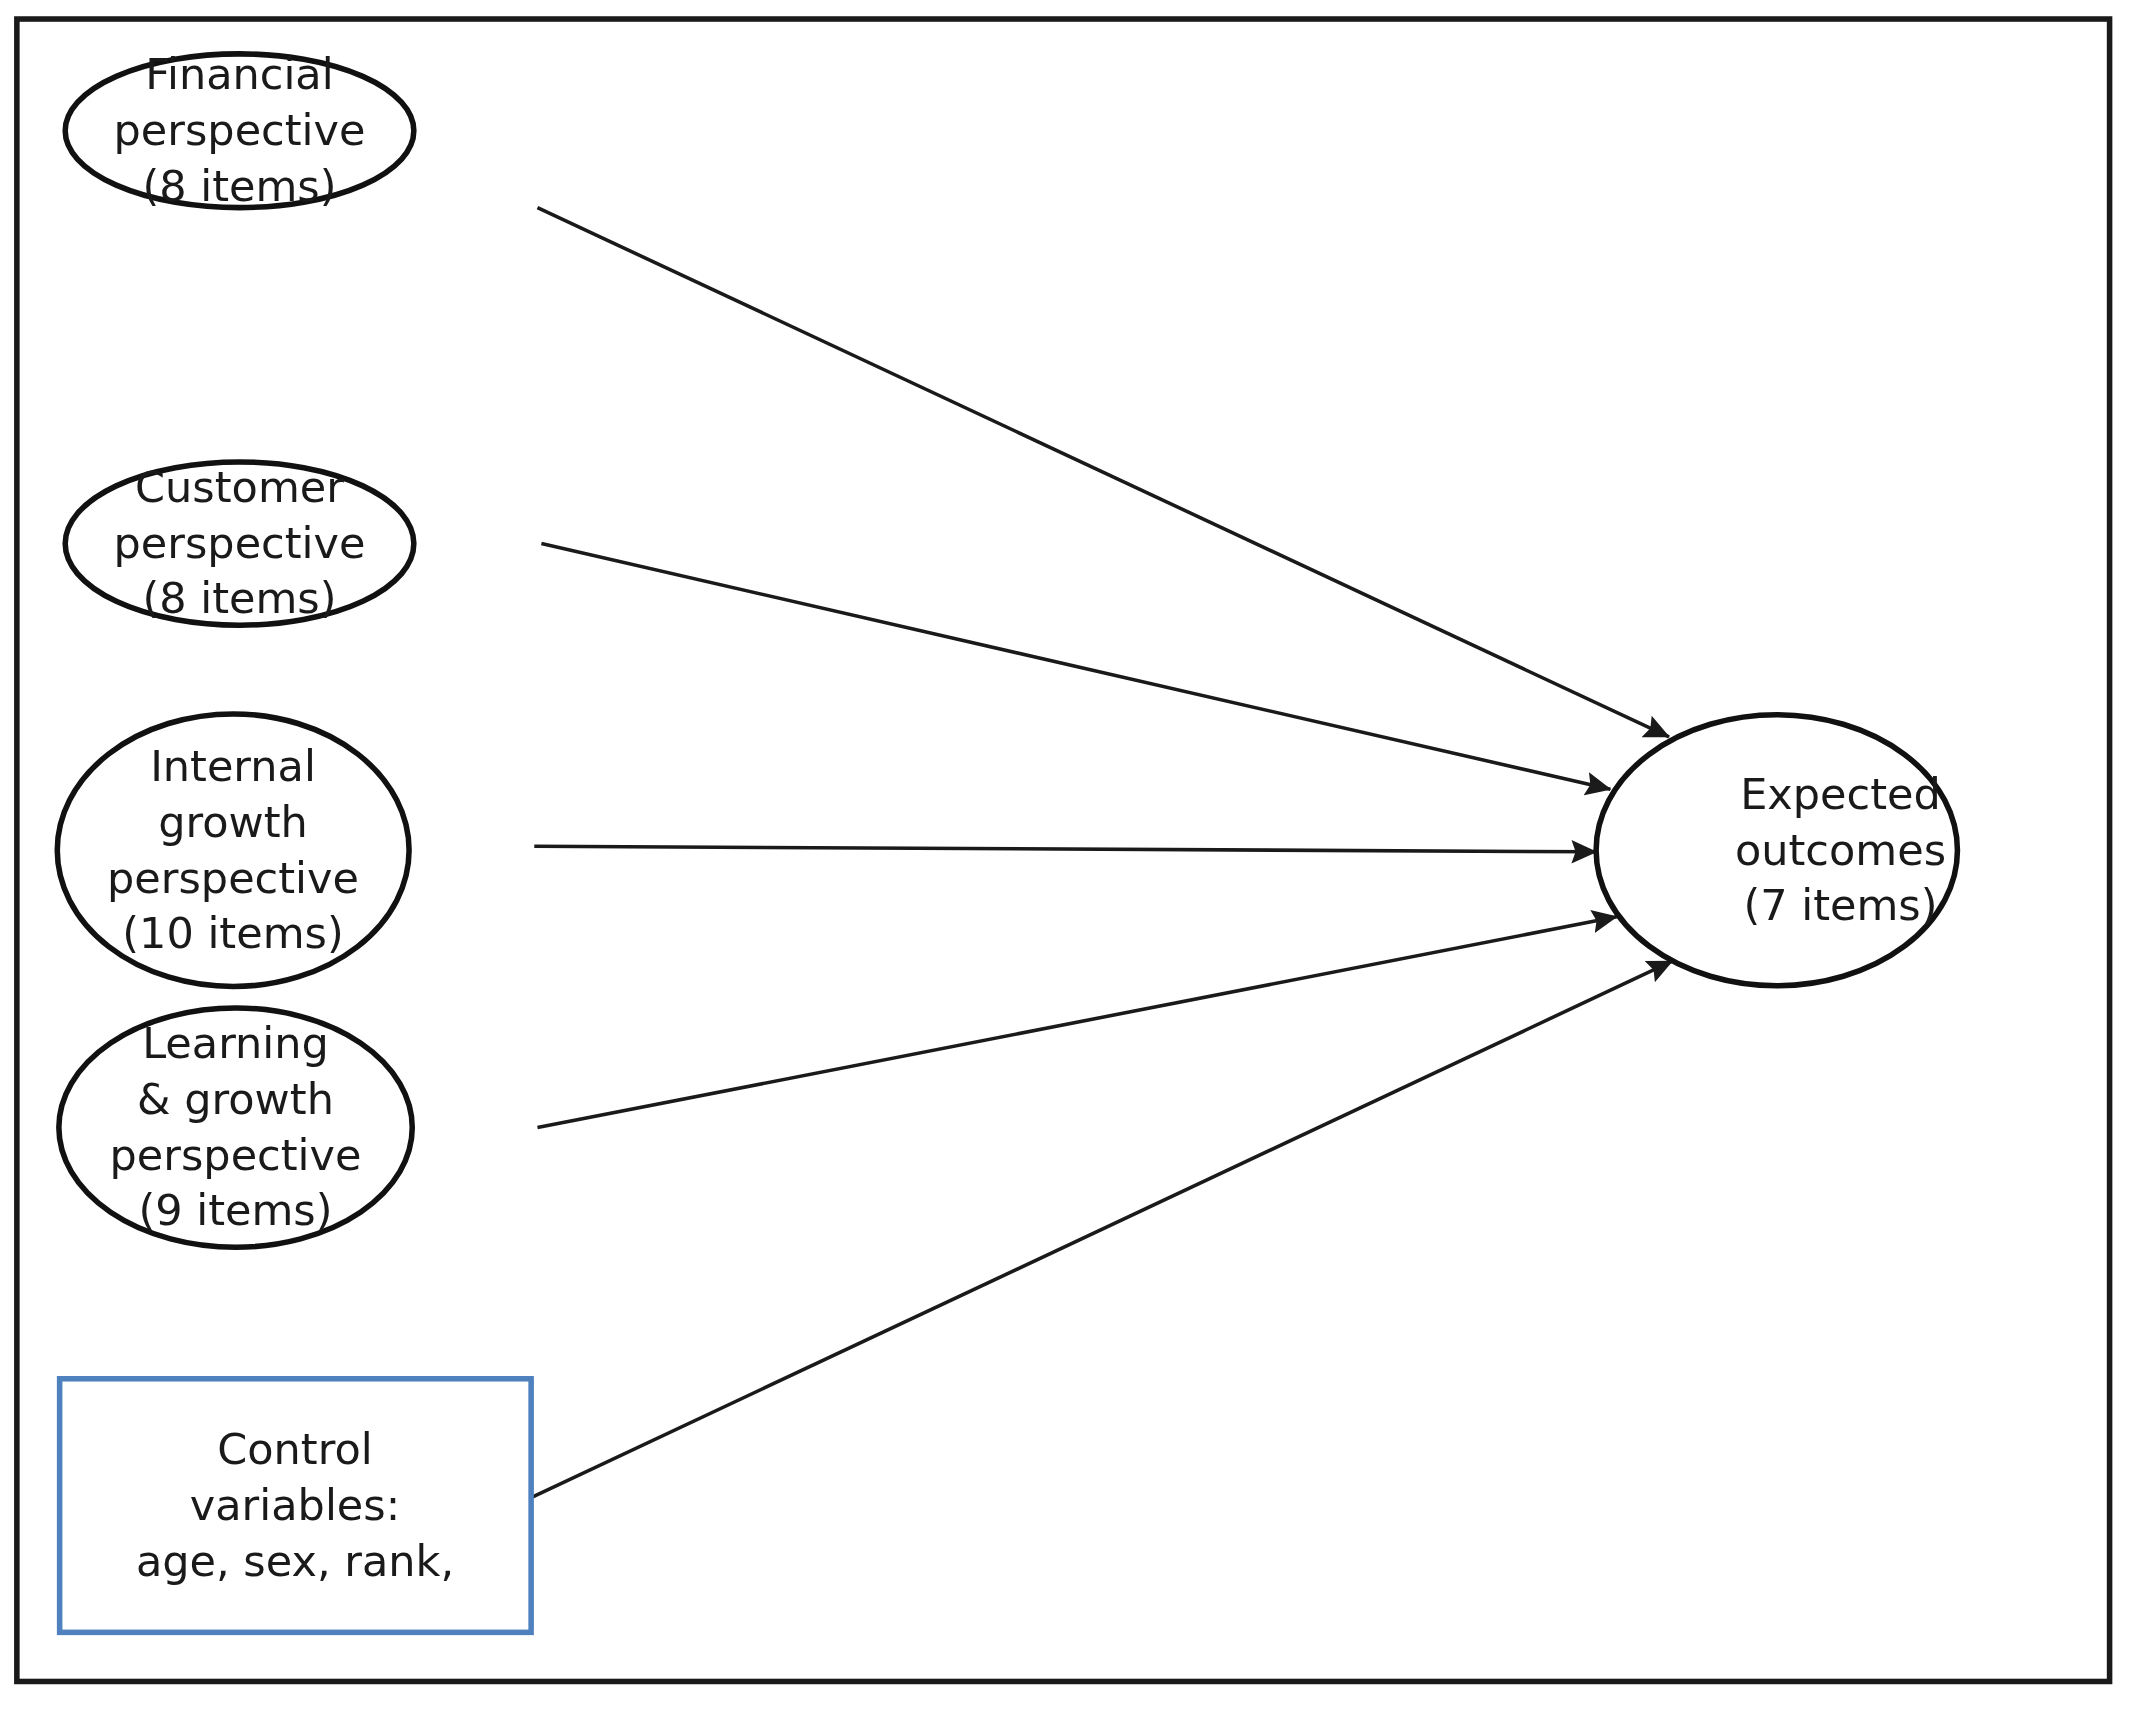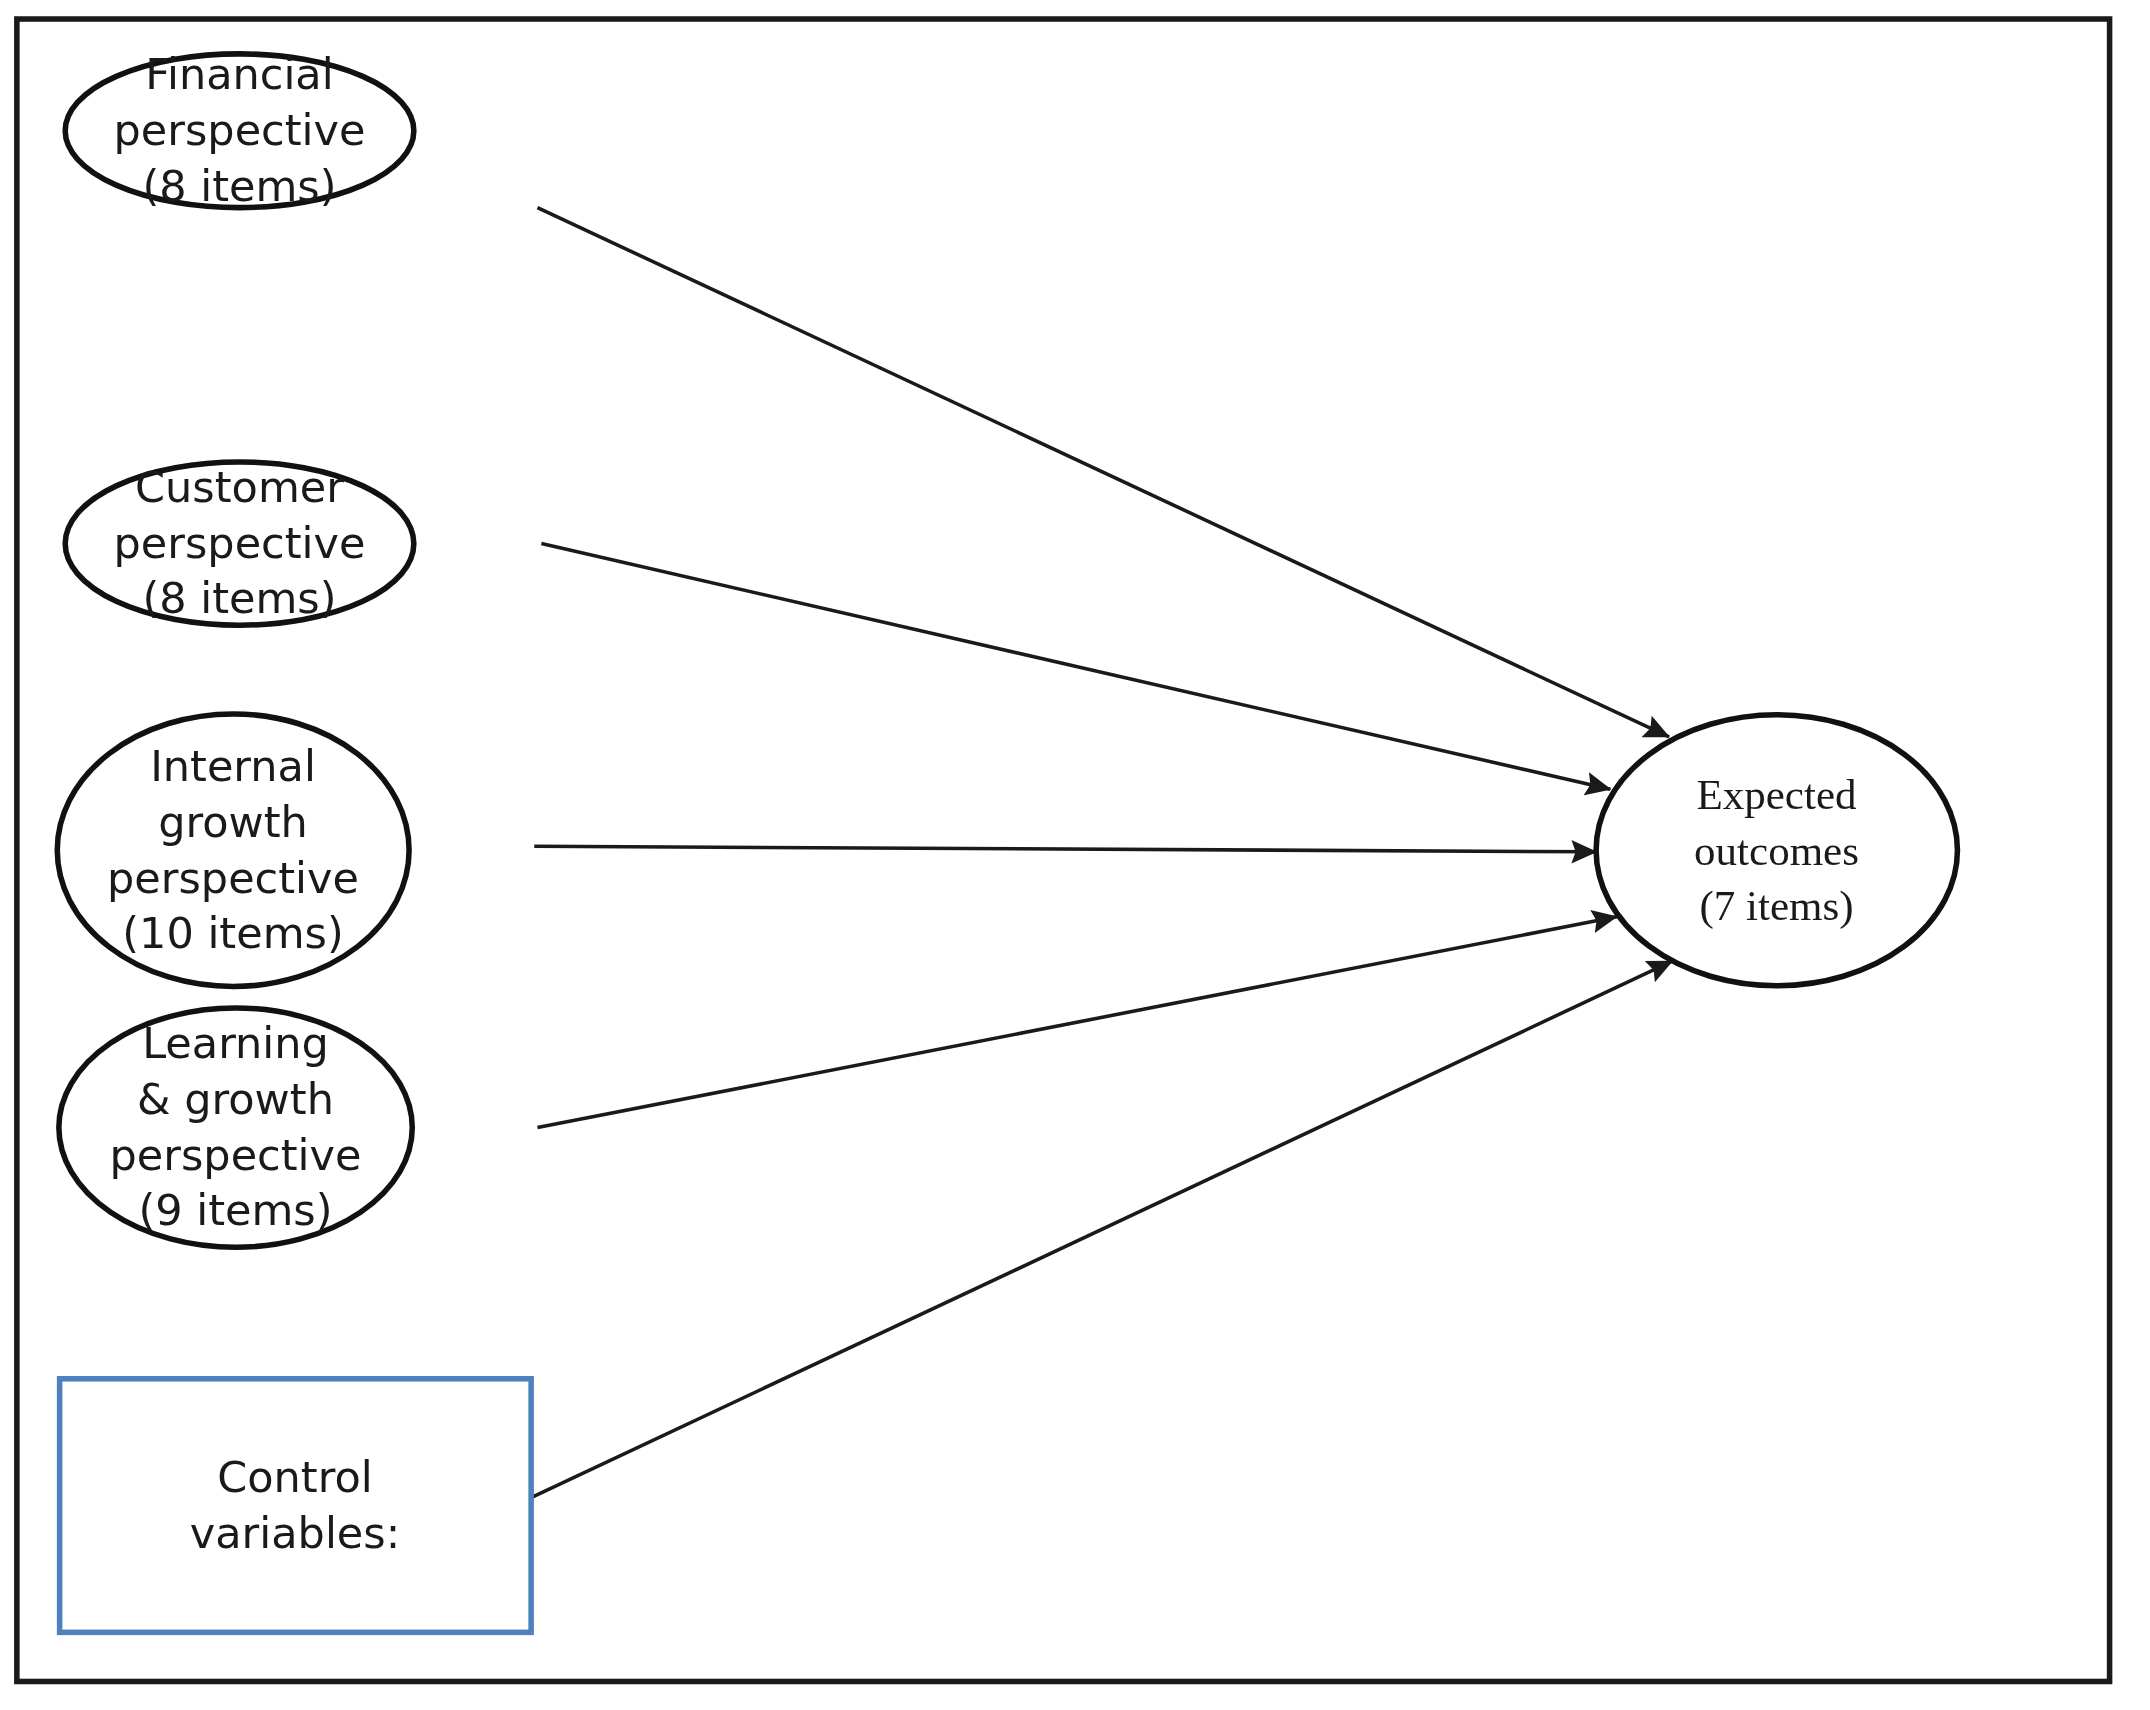--- a/index.html
+++ b/index.html
@@ -100,22 +100,23 @@
   <div class="node-label" style="left:59px; top:1008px; width:353px; height:239px;">
     <span class="ln">Learning</span>
     <span class="ln">&amp; growth</span>
     <span class="ln">perspective</span>
     <span class="ln">(9 items)</span>
   </div>
 
   <div class="node-label" style="left:59px; top:1379px; width:472px; height:254px;">
     <span class="ln">Control</span>
     <span class="ln">variables:</span>
+    <span class="ln">age, sex, rank,</span>
   </div>
 
-  <div class="node-label" style="left:1596px; top:769px; width:361px; height:163px;font-family:Liberation Serif, serif;">
+  <div class="node-label" style="left:1660px; top:769px; width:361px; height:163px;">
     <span class="ln">Expected</span>
     <span class="ln">outcomes</span>
     <span class="ln">(7 items)</span>
   </div>
 
 </div>
 
 
 </body></html>

